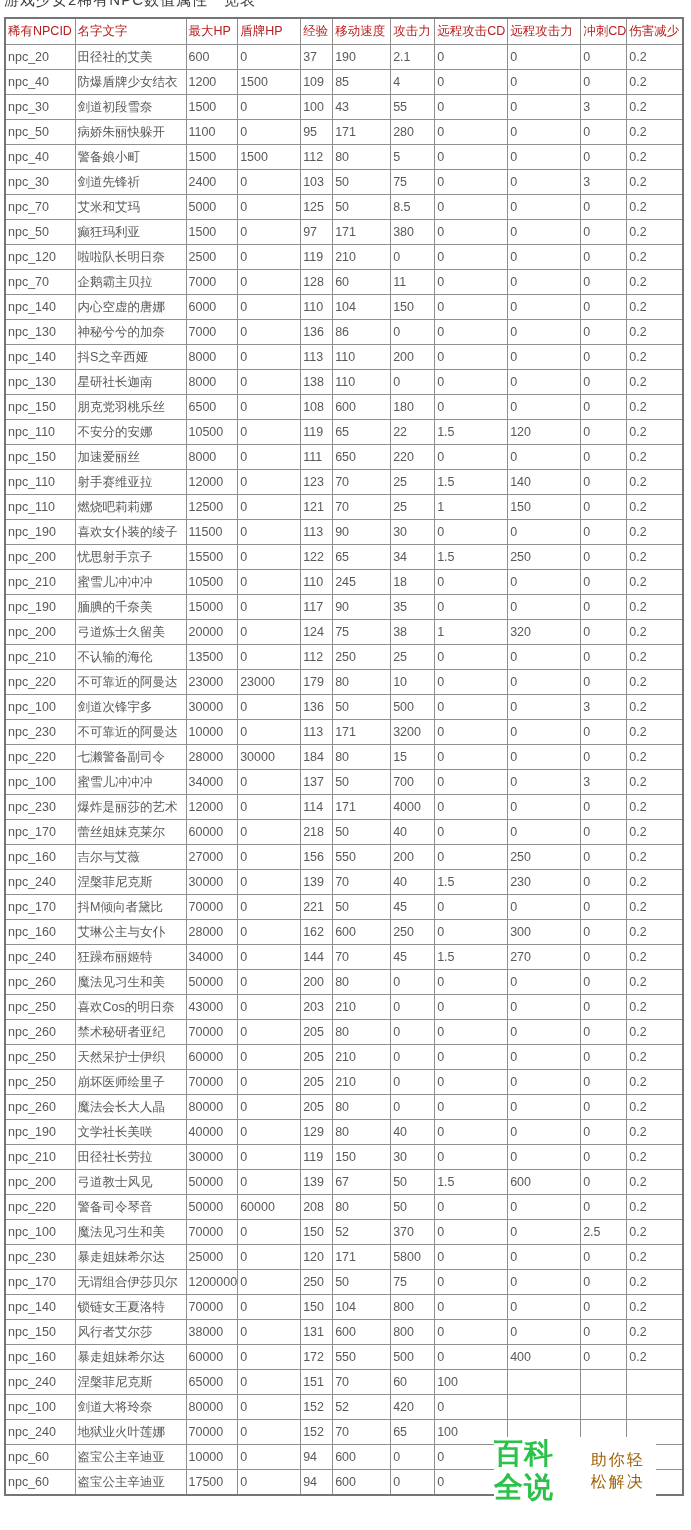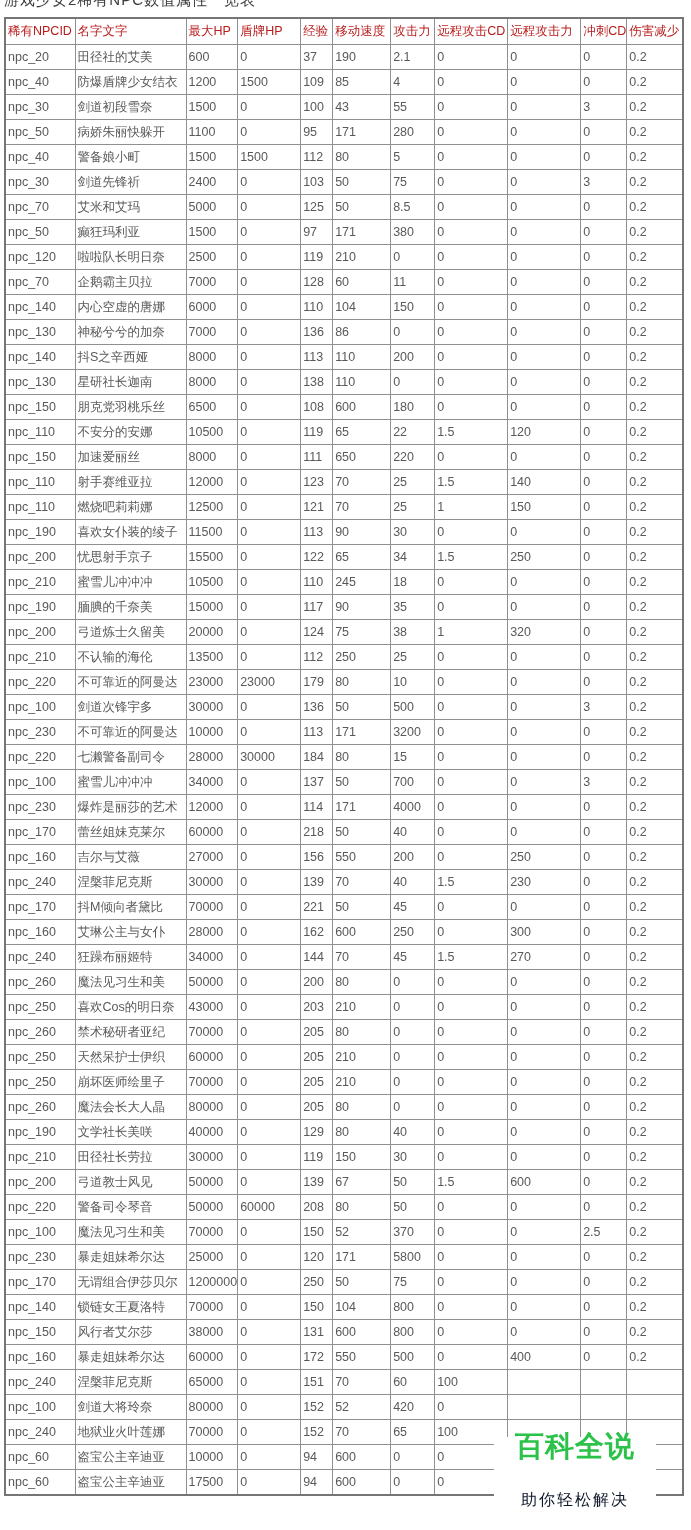--- a/index.html
+++ b/index.html
@@ -26,22 +26,22 @@
     white-space:nowrap;overflow:visible;
     vertical-align:middle;
   }
   table.npc th{height:25px;color:#b91c1c;}
   table.npc td{height:24px;}
   col.c0{width:70px}col.c1{width:111px}col.c2{width:45px}col.c3{width:63px}
   col.c4{width:32px}col.c5{width:58px}col.c6{width:44px}col.c7{width:73px}
   col.c8{width:73px}col.c9{width:46px}col.c10{width:56px}
   .watermark{
     position:absolute;left:494px;top:1437px;width:162px;height:65px;
-    background:#ffffff;display:flex;flex-direction:column;
-    align-items:center;justify-content:center;z-index:5;gap:24px;
+    background:#ffffff;display:flex;flex-direction:row;
+    align-items:center;justify-content:flex-start;z-index:5;gap:24px;
   }
   .wm-title{font-size:29px;font-weight:bold;letter-spacing:1px;line-height:34px;}
   .wm-sub{font-size:16px;line-height:22px;letter-spacing:2px;margin-top:2px;}
 </style>
 </head>
 <body>
 
 <div class="clipped-title">
   <span>游戏少女2稀有NPC数值属性一览表</span>
 </div>
@@ -828,14 +828,14 @@
         <td>0</td>
         <td>0</td>
         <td>0</td>
         <td>0.2</td>
       </tr>
     </tbody>
 </table>
 
 <div class="watermark">
   <div class="wm-title" style="color: rgb(44, 194, 74);">百科全说</div>
-  <div class="wm-sub" style="color: #0f172a;">助你轻松解决</div>
+  <div class="wm-sub" style="color: #a16207;">助你轻松解决</div>
 </div>
 
 </body></html>

